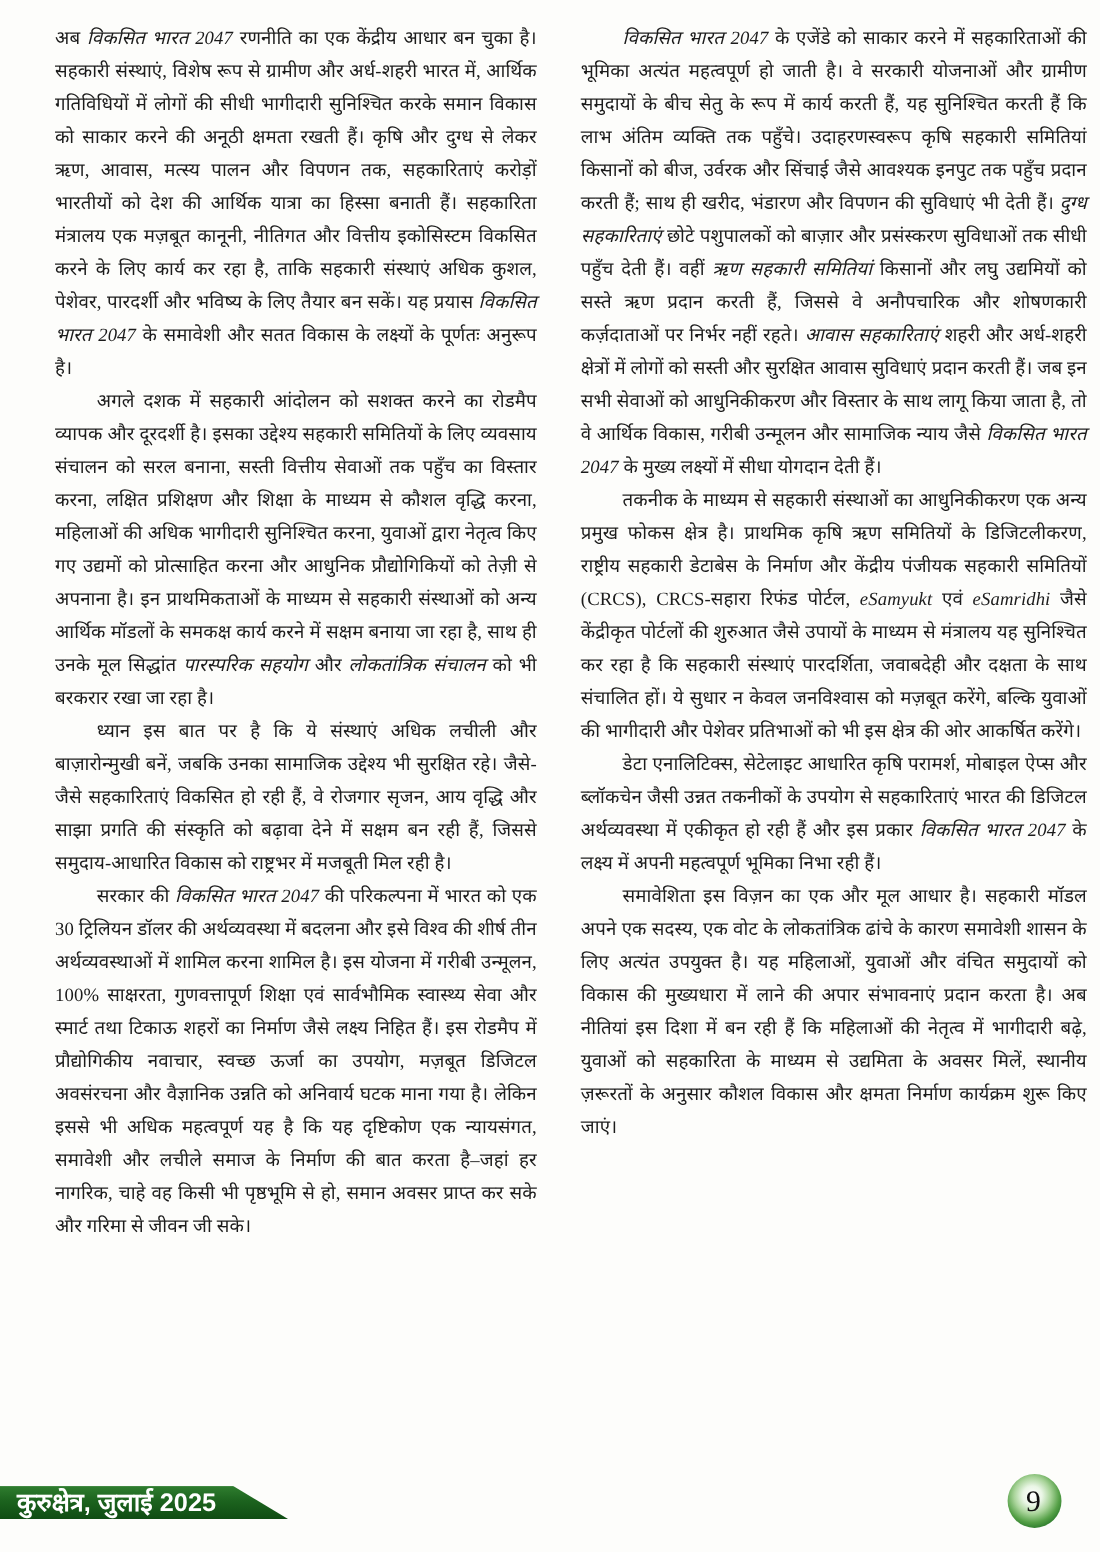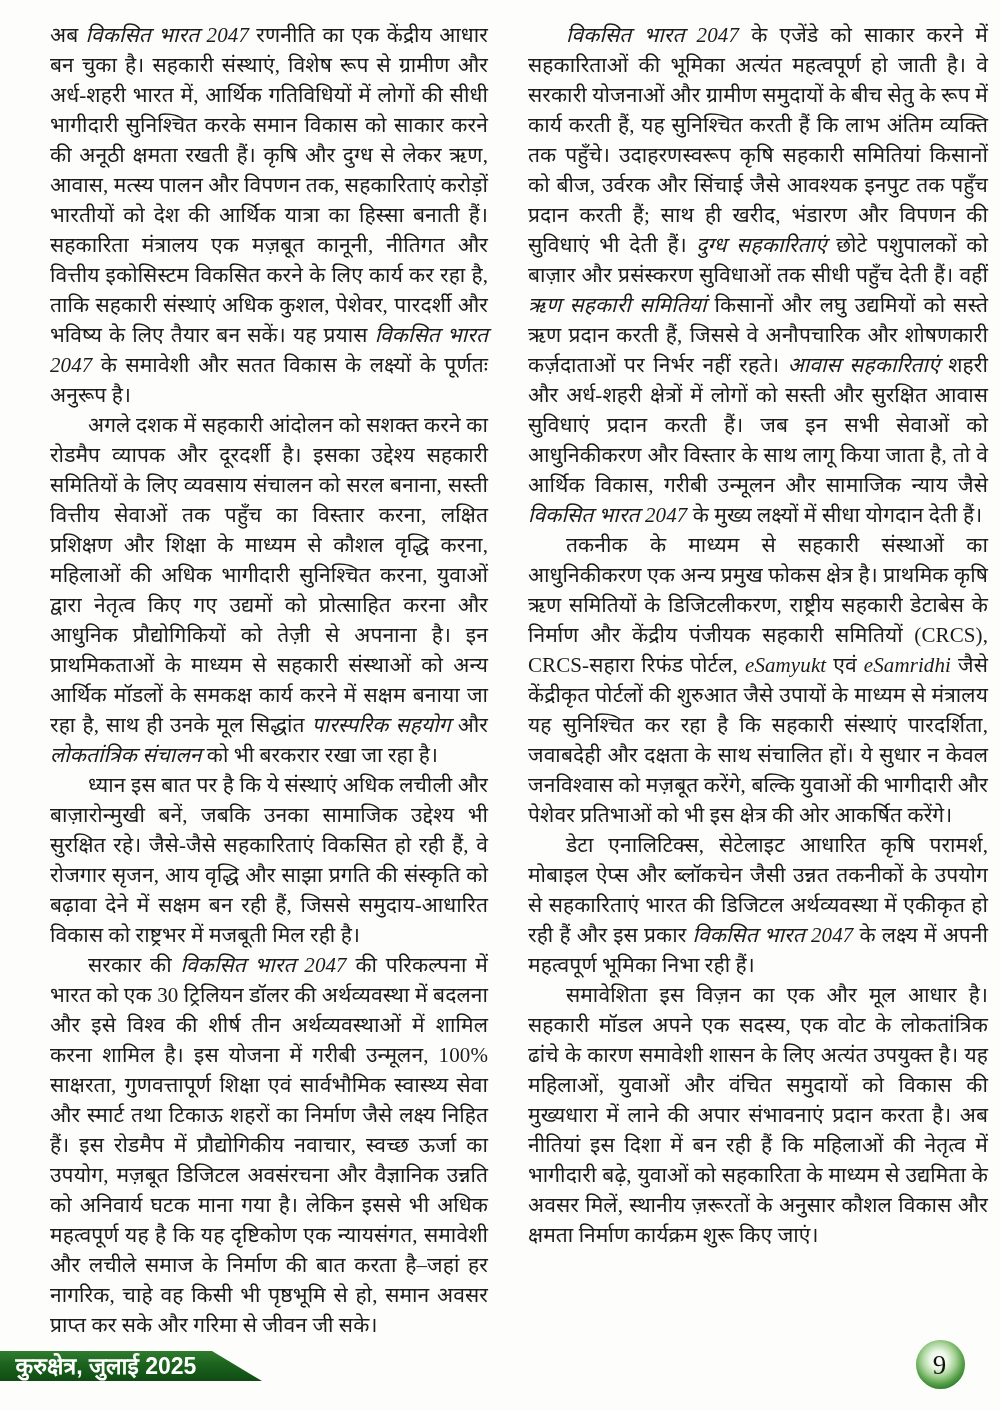--- a/index.html
+++ b/index.html
@@ -9,21 +9,21 @@
     position:relative;
     overflow:hidden;
     font-family:"Liberation Serif","DejaVu Serif",serif;
     color:#1b1b1b;
   }
   .page { position:absolute; inset:0; }
   .col {
     position:absolute;
     top:20px;
     text-align:justify;
-    font-size:21px;
+    font-size:17px;
     line-height:30px;
     letter-spacing:0.1px;
   }
   .col-left  { left:50px;  width:438px; }
   .col-right { left:528px; width:460px;font-family:Liberation Serif, serif; }
   .para { margin:0; padding:0; }
   .para.indent { text-indent:38px; }
   .it { font-style:italic; }
 
   

